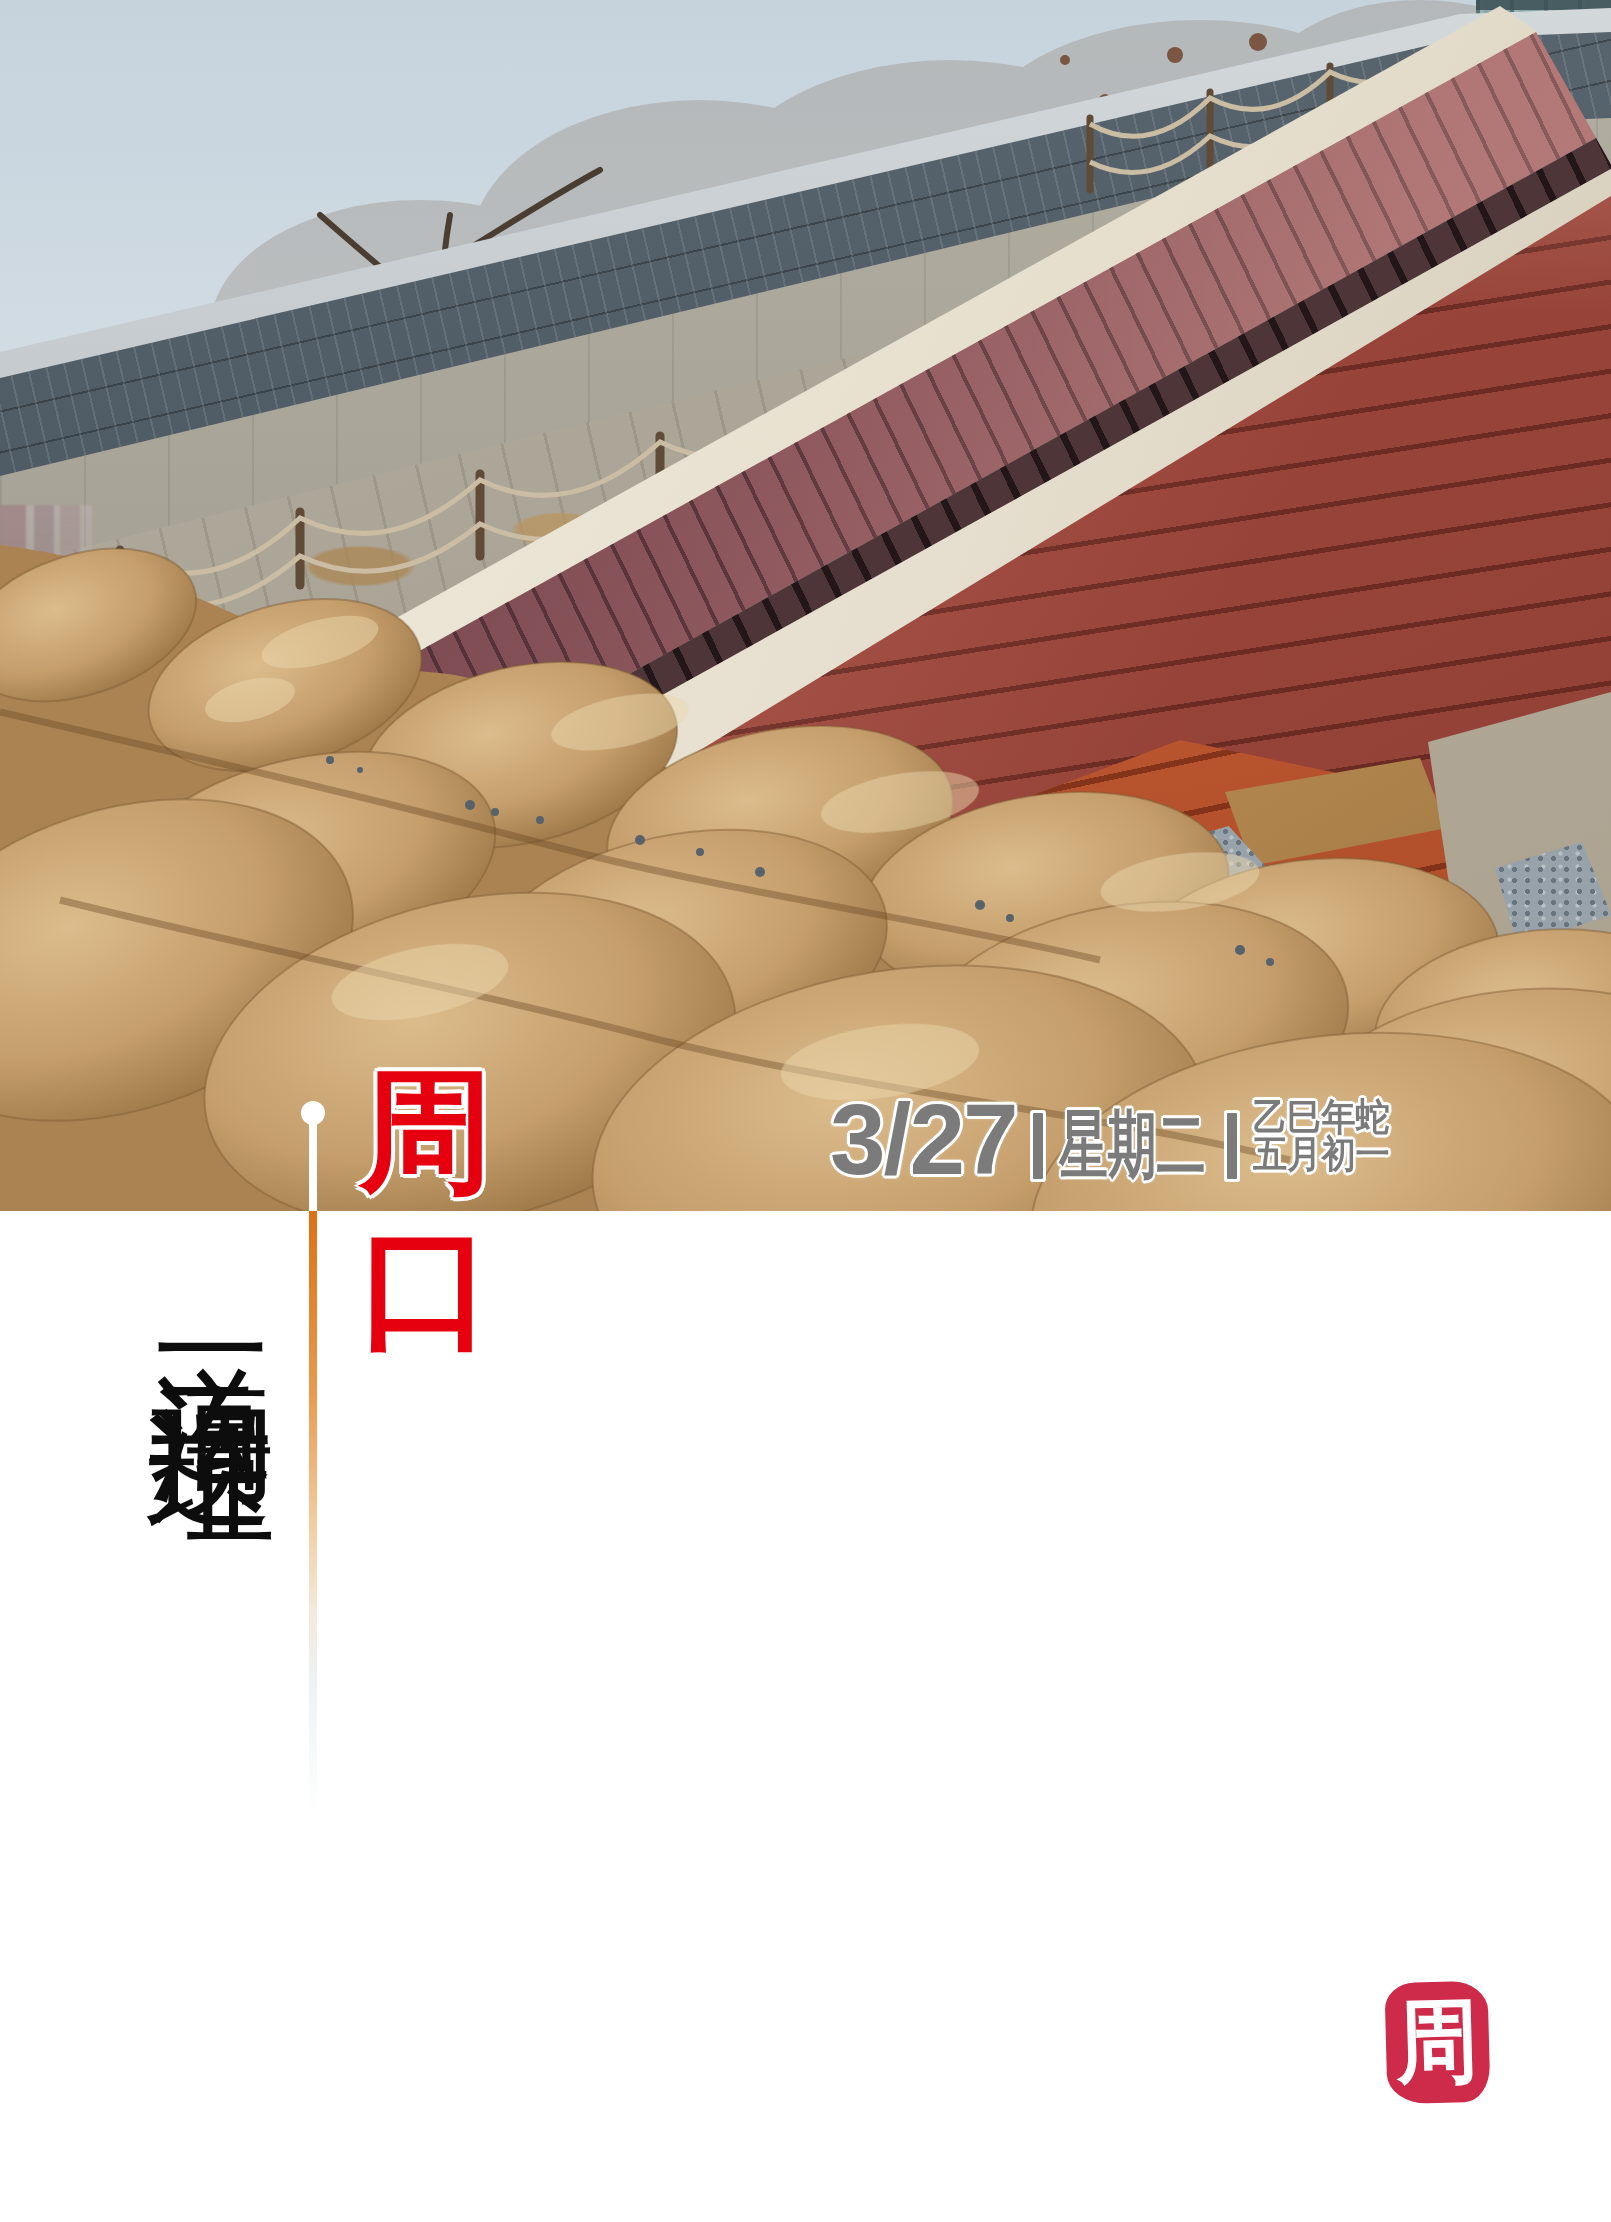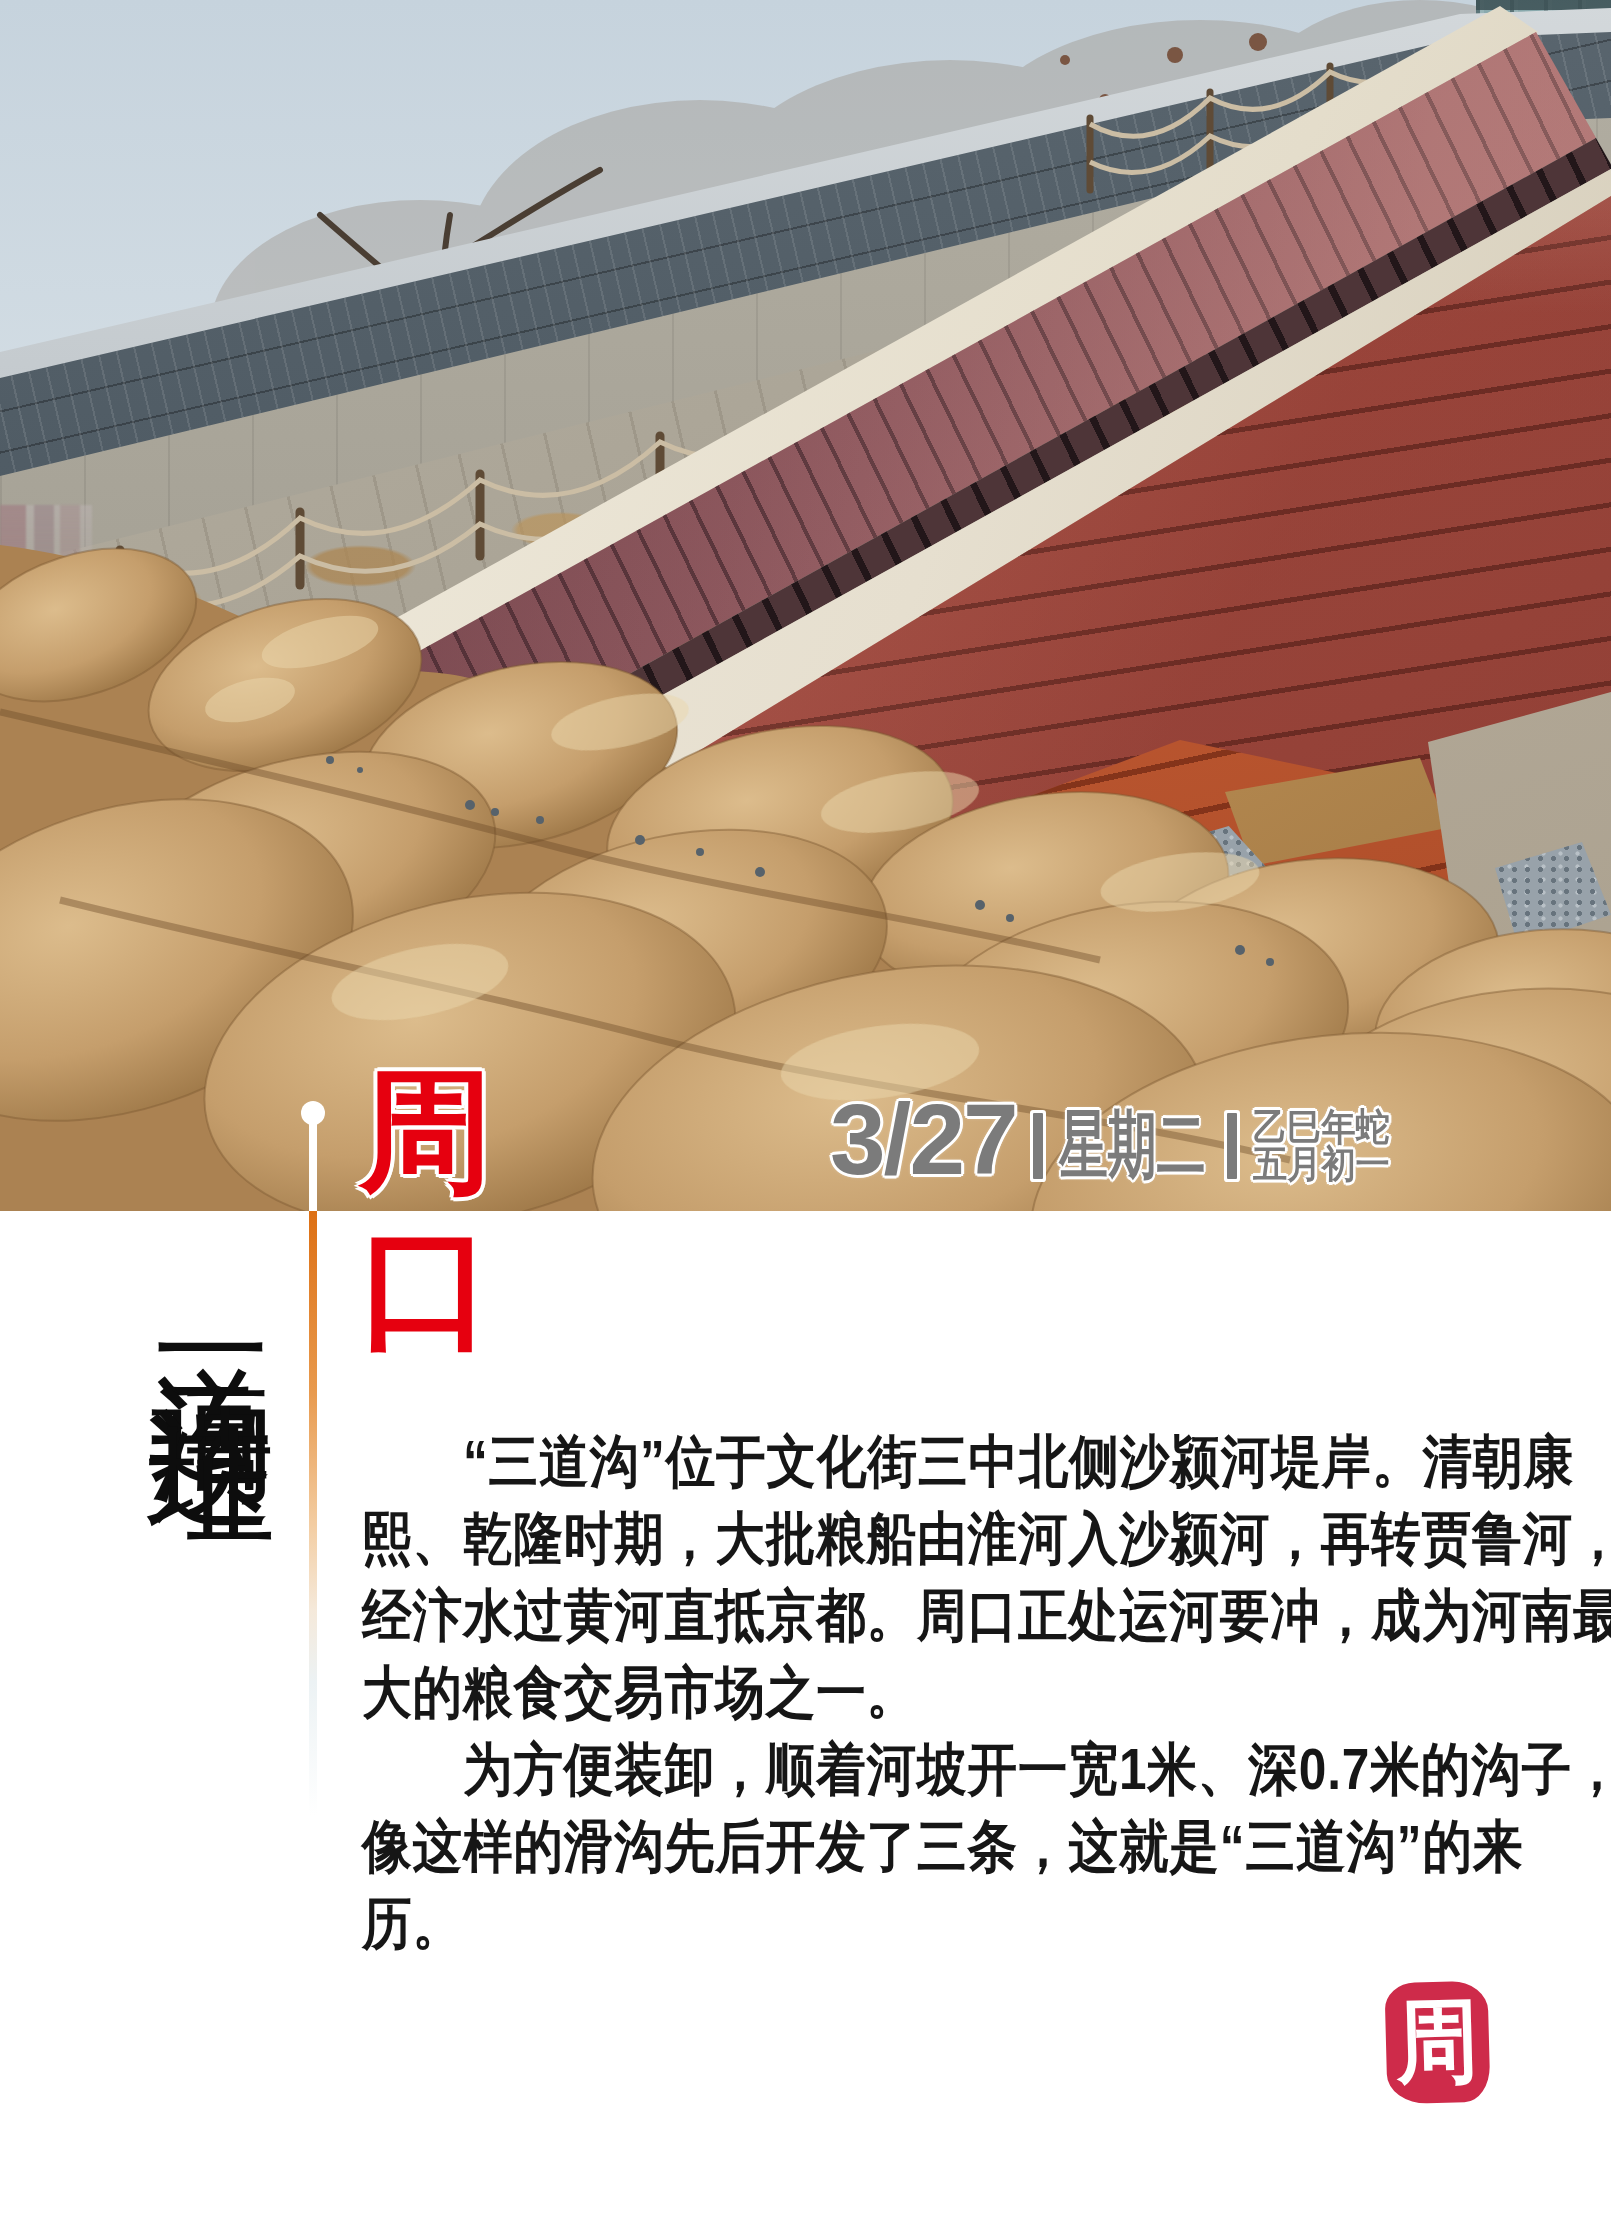--- a/index.html
+++ b/index.html
@@ -88,21 +88,21 @@
 
   
   .date-row{position:absolute;left:830px;top:1093px;display:flex;align-items:flex-end;gap:14px;
     color:#7b7b7b;font-weight:bold;white-space:nowrap;}
   .outlined{text-shadow:-3px 0 0 #fff,3px 0 0 #fff,0 -3px 0 #fff,0 3px 0 #fff,
     -2px -2px 0 #fff,2px 2px 0 #fff,-2px 2px 0 #fff,2px -2px 0 #fff,0 0 5px #fff;}
   .d-num{font-size:100px;line-height:92px;letter-spacing:-2px;}
   .d-sep{width:10px;height:66px;background:#7b7b7b;box-shadow:0 0 0 3px #fff;margin:0 2px 6px 2px;border-radius:1px;}
   .d-week{font-size:74px;line-height:80px;transform:scaleX(.66);transform-origin:left bottom;margin-right:-78px;}
   .d-week-wrap{width:152px;overflow:visible;font-family:Liberation Serif, serif;}
-  .d-lunar{display:flex;flex-direction:column;margin-bottom:2px;}
+  .d-lunar{display:flex;flex-direction:column;margin-bottom:12px;}
   .d-lunar div{font-size:38px;line-height:37px;transform:scaleX(.9);transform-origin:left center;}
 
   .marker-dot{position:absolute;left:301px;top:1101px;width:24px;height:24px;border-radius:50%;background:#fff;}
   .marker-line-white{position:absolute;left:309px;top:1120px;width:8px;height:91px;background:#fff;}
   .marker-line-orange{position:absolute;left:309px;top:1211px;width:8px;height:604px;
     background:linear-gradient(180deg,#dd7014 0%,#e89a4e 30%,#f3cda2 52%,#f5e9da 66%,#ecf2f4 78%,rgba(238,244,246,0) 100%);}
 
   .city-label{position:absolute;left:358px;top:1066px;width:136px;text-align:center;
     font-family:"Liberation Serif","DejaVu Serif",serif;font-weight:bold;color:#e6000f;}
   .city-label span{display:block;font-size:134px;line-height:134px;margin-bottom:22px;
@@ -301,27 +301,18 @@
   <div class="marker-line-white"></div>
   <div class="marker-line-orange"></div>
 
   <div class="city-label">
     <span>周</span>
     <span>口</span>
   </div>
 
   <div class="site-title">三道沟遗址</div>
 
-  <div class="article">
-    <div class="ln">　　“三道沟”位于文化街三中北侧沙颍河堤岸。清朝康</div>
-    <div class="ln">熙、乾隆时期，大批粮船由淮河入沙颍河，再转贾鲁河，</div>
-    <div class="ln">经汴水过黄河直抵京都。周口正处运河要冲，成为河南最</div>
-    <div class="ln">大的粮食交易市场之一。</div>
-    <div class="ln">　　为方便装卸，顺着河坡开一宽1米、深0.7米的沟子，</div>
-    <div class="ln">像这样的滑沟先后开发了三条，这就是“三道沟”的来</div>
-    <div class="ln">历。</div>
-  </div>
 
   <div class="seal">
     <span>周</span>
   </div>
 
 </div>
 
 </body></html>

